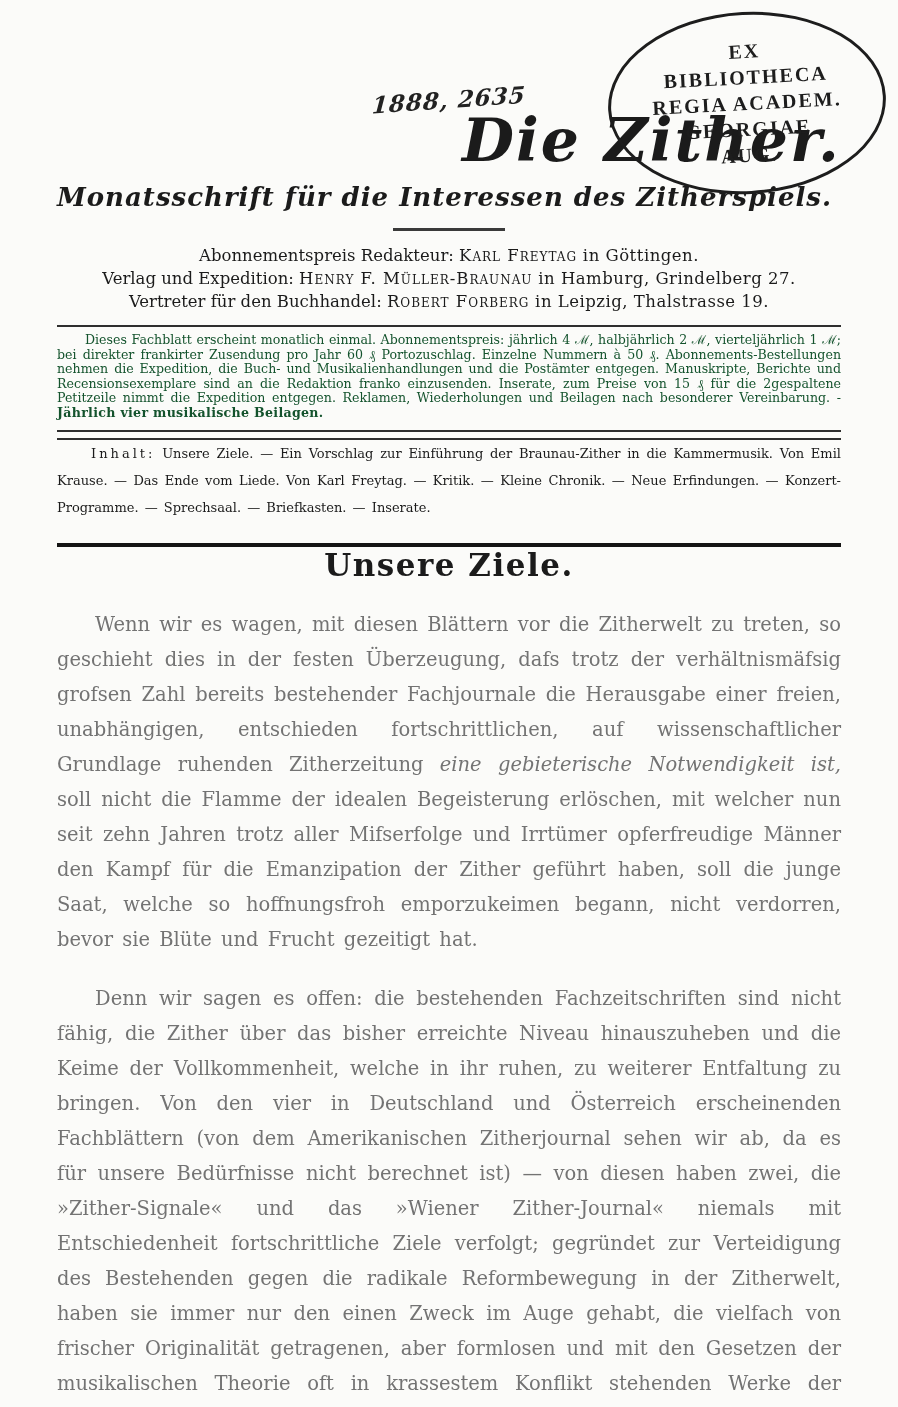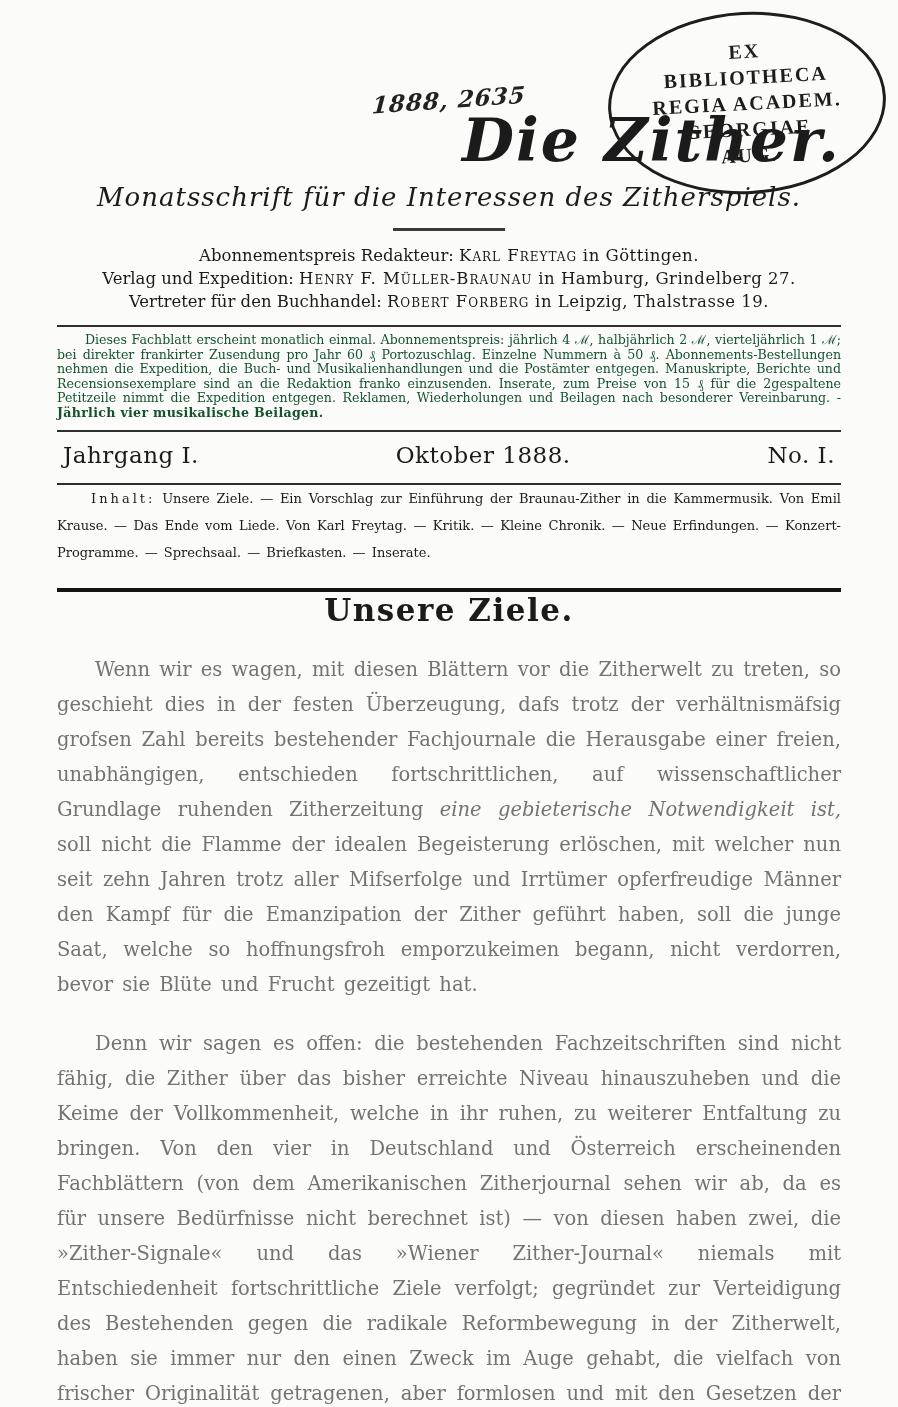--- a/index.html
+++ b/index.html
@@ -34,22 +34,22 @@
     transform:rotate(-4deg) skewX(-8deg);
     letter-spacing:1px;color:#222;
   }
   .title{
     text-align:right;margin-top:-4px;
     font-size:60px;line-height:1.05;
     font-weight:700;font-style:italic;
     letter-spacing:2px;
   }
   .subtitle{
-    text-align:center;margin-top:10px;
-    font-size:26px;font-weight:400;font-style:italic;
+    text-align:left;margin-top:10px;
+    font-size:26px;font-weight:700;font-style:italic;
     letter-spacing:1px;
   }
   .divider-short{width:112px;height:3px;background:#3a3a3a;margin:16px auto 0;}
 
   
   .imprint{margin-top:13px;text-align:center;font-size:16.5px;line-height:23px;}
   .imprint .name{font-variant:small-caps;letter-spacing:1px;}
   .imprint .suffix{letter-spacing:0.5px;}
 
   .rule{height:2px;background:#2e2e2e;}
@@ -125,25 +125,20 @@
       <div><span class="prefix">Verlag und Expedition: </span><span class="name">Henry F. Müller-Braunau</span><span class="suffix"> in Hamburg, Grindelberg 27.</span></div>
       <div><span class="prefix">Vertreter für den Buchhandel: </span><span class="name">Robert Forberg</span><span class="suffix"> in Leipzig, Thalstrasse 19.</span></div>
     </div>
 
     <div class="rule rule-1"></div>
 
     <div class="fineprint"><span>Dieses Fachblatt erscheint monatlich einmal. Abonnementspreis: jährlich 4 ℳ, halbjährlich 2 ℳ, vierteljährlich 1 ℳ; bei direkter frankirter Zusendung pro Jahr 60 ₰ Portozuschlag. Einzelne Nummern à 50 ₰. Abonnements-Bestellungen nehmen die Expedition, die Buch- und Musikalienhandlungen und die Postämter entgegen. Manuskripte, Berichte und Recensionsexemplare sind an die Redaktion franko einzusenden. Inserate, zum Preise von 15 ₰ für die 2gespaltene Petitzeile nimmt die Expedition entgegen. Reklamen, Wiederholungen und Beilagen nach besonderer Vereinbarung. - </span><b>Jährlich vier musikalische Beilagen.</b></div>
 
     <div class="rule rule-2"></div>
 
-    <div class="issuebar">
-      <span>Jahrgang I.</span>
-      <span>Oktober 1888.</span>
-      <span>No. I.</span>
-    </div>
 
     <div class="rule rule-3"></div>
 
     <div class="contents"><span class="label">Inhalt:</span><span> Unsere Ziele. — Ein Vorschlag zur Einführung der Braunau-Zither in die Kammermusik. Von Emil Krause. — Das Ende vom Liede. Von Karl Freytag. — Kritik. — Kleine Chronik. — Neue Erfindungen. — Konzert-Programme. — Sprechsaal. — Briefkasten. — Inserate.</span></div>
 
     <div class="rule-thick"></div>
 
     <div class="heading">Unsere Ziele.</div>
 
     <p class="para"><span>Wenn wir es wagen, mit diesen Blättern vor die Zitherwelt zu treten, so geschieht dies in der festen Überzeugung, dafs trotz der verhältnismäfsig grofsen Zahl bereits bestehender Fachjournale die Herausgabe einer freien, unabhängigen, entschieden fortschrittlichen, auf wissenschaftlicher Grundlage ruhenden Zitherzeitung </span><span class="em">eine gebieterische Notwendigkeit ist,</span><span> soll nicht die Flamme der idealen Begeisterung erlöschen, mit welcher nun seit zehn Jahren trotz aller Mifserfolge und Irrtümer opferfreudige Männer den Kampf für die Emanzipation der Zither geführt haben, soll die junge Saat, welche so hoffnungsfroh emporzukeimen begann, nicht verdorren, bevor sie Blüte und Frucht gezeitigt hat.</span></p>

